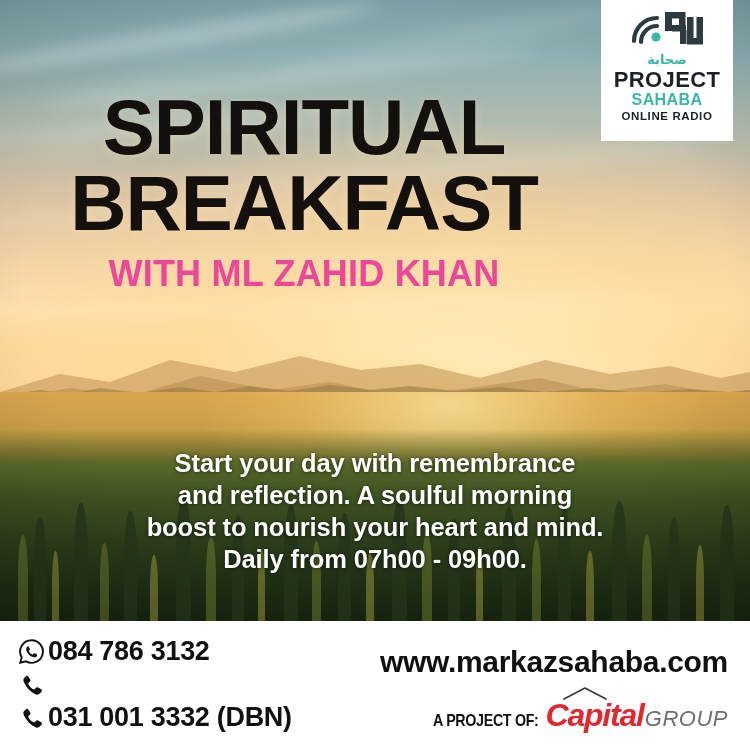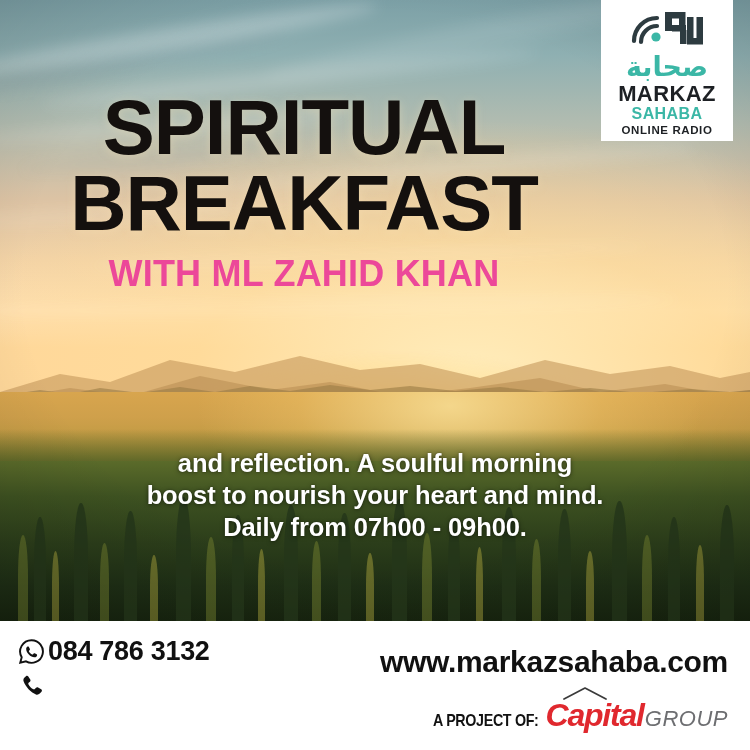--- a/index.html
+++ b/index.html
@@ -116,21 +116,21 @@
   }
   .body-copy div{ white-space:nowrap; }
 
   
   .logocard{
     position:absolute; left:601px; top:0; width:132px; height:141px;
     background:#fff; display:flex; flex-direction:column;
     align-items:center; justify-content:flex-start; padding-top:8px;
   }
   .mark{ width:86px; height:44px; }
-  .arabic{ margin-top:1px; color:#3BB7A6; font-size:27px; font-weight:700;
+  .arabic{ margin-top:1px; color:#3BB7A6; font-size:13px; font-weight:700;
            line-height:1; direction:rtl; letter-spacing:-1px;
            font-family:"DejaVu Sans", sans-serif; }
   .brand1{ color:#1d2024; font-weight:800; font-size:22px; letter-spacing:.4px; line-height:1; margin-top:3px; }
   .brand2{ color:#3BB7A6; font-weight:800; font-size:16px; letter-spacing:.4px; line-height:1; margin-top:1px; }
   .brand3{ color:#1d2024; font-weight:700; font-size:11.5px; letter-spacing:.6px; line-height:1; margin-top:3px; }
   .tagline{
     position:absolute; left:601px; top:141px; width:137px; height:41px;
     background:#3BB7A6; color:#fff; display:flex; flex-direction:column;
     align-items:center; justify-content:center; line-height:1.04;
   }
@@ -240,20 +240,21 @@
 
     <div class="vig"></div>
 
     <div class="headline">
       <div class="h-line l1">SPIRITUAL</div>
       <div class="h-line l2">BREAKFAST</div>
       <div class="h-sub">WITH ML ZAHID KHAN</div>
     </div>
 
     <div class="body-copy">
+      <div>Start your day with remembrance</div>
       <div>and reflection. A soulful morning</div>
       <div>boost to nourish your heart and mind.</div>
       <div>Daily from 07h00 - 09h00.</div>
     </div>
 
     <div class="logocard">
       <svg class="mark" viewBox="0 0 86 44">
         <g fill="none" stroke="#2d3b40" stroke-width="4.2" stroke-linecap="round">
           <path d="M10,33 A23,23 0 0 1 33,10"></path>
           <path d="M17,34 A16,16 0 0 1 33,18"></path>
@@ -264,21 +265,21 @@
           <rect x="41" y="4" width="20" height="6.5"></rect>
           <rect x="55" y="4" width="6.5" height="14"></rect>
           <rect x="48" y="17" width="14" height="6.5"></rect>
           <rect x="56" y="22" width="6.5" height="14"></rect>
           <rect x="63" y="9" width="6.5" height="27"></rect>
           <rect x="63" y="30" width="16" height="6.5"></rect>
           <rect x="72.5" y="9" width="6.5" height="22"></rect>
         </g>
       </svg>
       <div class="arabic">صحابة</div>
-      <div class="brand1">MARKAZ</div>
+      <div class="brand1">PROJECT</div>
       <div class="brand2">SAHABA</div>
       <div class="brand3">ONLINE RADIO</div>
     </div>
   </div>
 
   <div class="footer">
 
     <div class="contacts">
       <div class="crow">
         <span class="ico">
@@ -300,20 +301,32 @@
           <svg width="24" height="24" viewBox="0 0 32 32">
             <path d="M9.3,4.2 c1,-0.9 2.4,-0.7 3.1,0.4 l2.6,4.1 c0.6,0.9 0.4,2.1 -0.4,2.8
                      l-1.8,1.6 c-0.5,0.5 -0.6,1.2 -0.3,1.8 c1.5,2.9 3.9,5.3 6.8,6.8
                      c0.6,0.3 1.3,0.2 1.8,-0.3 l1.6,-1.8 c0.7,-0.8 1.9,-1 2.8,-0.4
                      l4.1,2.6 c1.1,0.7 1.3,2.1 0.4,3.1 l-2.3,2.5 c-1.3,1.4 -3.3,1.9 -5.1,1.3
                      C16.3,26.3 9,19 6.1,11.1 C5.5,9.3 6,7.3 7.4,6 Z" fill="#111"></path>
           </svg>
         </span>
       </div>
 
+      <div class="crow">
+        <span class="ico">
+          <svg width="24" height="24" viewBox="0 0 32 32">
+            <path d="M9.3,4.2 c1,-0.9 2.4,-0.7 3.1,0.4 l2.6,4.1 c0.6,0.9 0.4,2.1 -0.4,2.8
+                     l-1.8,1.6 c-0.5,0.5 -0.6,1.2 -0.3,1.8 c1.5,2.9 3.9,5.3 6.8,6.8
+                     c0.6,0.3 1.3,0.2 1.8,-0.3 l1.6,-1.8 c0.7,-0.8 1.9,-1 2.8,-0.4
+                     l4.1,2.6 c1.1,0.7 1.3,2.1 0.4,3.1 l-2.3,2.5 c-1.3,1.4 -3.3,1.9 -5.1,1.3
+                     C16.3,26.3 9,19 6.1,11.1 C5.5,9.3 6,7.3 7.4,6 Z" fill="#111"></path>
+          </svg>
+        </span>
+        <span class="num">031 001 3332 (DBN)</span>
+      </div>
     </div>
 
     <div class="rightcol">
       <div class="website">www.markazsahaba.com</div>
       <div class="projrow">
         <span class="projof">A PROJECT OF:</span>
         <span class="caplogo">
           <svg class="roof" viewBox="0 0 44 14">
             <path d="M1,13 L22,2 L43,13" fill="none" stroke="#3a3a3a" stroke-width="1.7" stroke-linejoin="round" stroke-linecap="round"></path>
           </svg>

